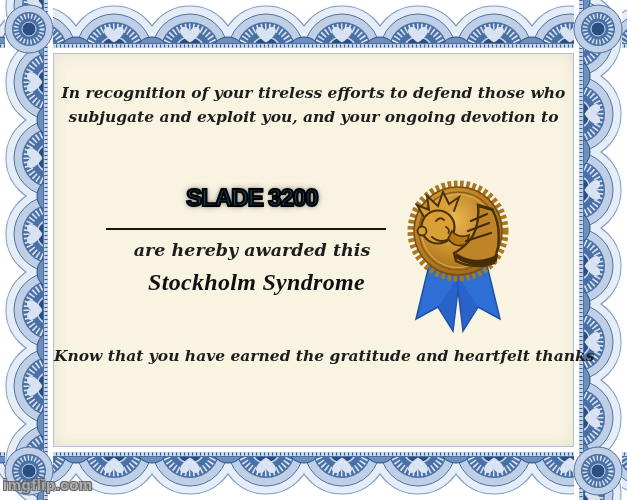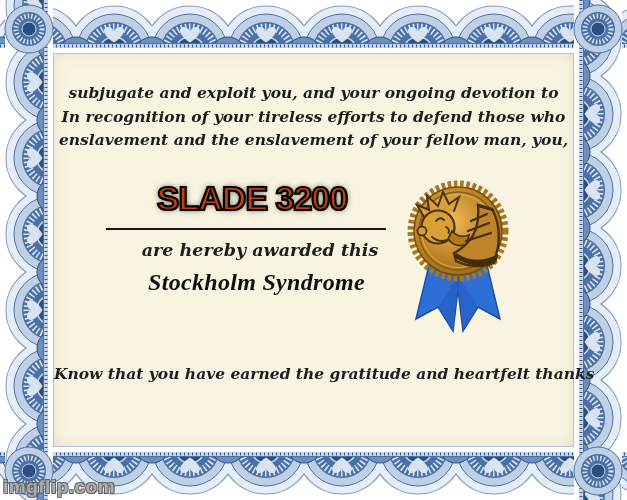--- a/index.html
+++ b/index.html
@@ -6,35 +6,35 @@
   .stage{position:relative;width:627px;height:500px;background:#ffffff;overflow:hidden;
          font-family:"Liberation Sans",sans-serif;}
   .border-svg{position:absolute;left:0;top:0;}
   .parchment{position:absolute;left:53px;top:53px;right:53px;bottom:53px;
              background:#f9f4e2;border:1px solid #b3c2da;
              box-shadow:inset 0 0 14px rgba(120,110,70,.14);}
   .script{font-family:"DejaVu Serif","Liberation Serif",serif;font-style:italic;font-weight:700;color:#1d1d1d;}
   .intro{position:absolute;top:27px;left:0;width:100%;text-align:center;
          font-size:15.5px;line-height:23.5px;}
   .intro span,.closing span{display:block;white-space:nowrap;}
-  .closing{position:absolute;top:308px;left:0;width:100%;text-align:right;
+  .closing{position:absolute;top:290px;left:0;width:100%;text-align:right;
            font-size:15.5px;line-height:24.3px;}
   .name-block{position:absolute;top:124px;left:0;width:396px;text-align:center;}
-  .meme-name{font-family:"Liberation Sans",sans-serif;font-weight:bold;font-size:34px;
-             letter-spacing:-1px;color:#c2410c;line-height:40px;
+  .meme-name{font-family:"Liberation Sans",sans-serif;font-weight:bold;font-size:24px;
+             letter-spacing:-1px;color:#0c4a6e;line-height:40px;
              -webkit-text-stroke:2.2px #000;
              text-shadow:0 0 6px rgba(0,0,0,.65),0 0 2px #000;}
   .name-rule{position:absolute;top:174px;left:52px;width:280px;border-top:2px solid #161616;}
-  .awarded{position:absolute;top:186px;left:8px;width:396px;text-align:center;font-size:17.5px;}
+  .awarded{position:absolute;top:186px;left:0;width:396px;text-align:center;font-size:17.5px;}
   .cert-title{position:absolute;top:215px;left:0;width:396px;text-align:center;
               font-family:"Liberation Serif",serif;font-style:italic;font-weight:700;
               font-size:24px;line-height:26px;color:#101010;letter-spacing:.3px;}
   .cert-title span{display:block;white-space:nowrap;padding-left:9px;}
   .seal{position:absolute;left:342px;top:115px;width:126px;height:172px;}
-  .watermark{position:absolute;left:3px;top:476px;font-size:19px;font-weight:bold;
+  .watermark{position:absolute;left:3px;top:476px;font-size:15px;font-weight:bold;
              color:#a9a9a9;letter-spacing:.5px;opacity:.9;
              text-shadow:-1px -1px 0 #5c5c5c,1px -1px 0 #5c5c5c,-1px 1px 0 #5c5c5c,1px 1px 0 #5c5c5c;}
 </style>
 </head>
 <body>
 
 <div class="stage">
 
   <svg class="border-svg" width="627" height="500" viewBox="0 0 627 500" aria-hidden="true">
     <defs>
@@ -89,23 +89,22 @@
           <circle r="17" fill="#4a71a6"></circle>
         <circle r="13" fill="none" stroke="#d7e1f0" stroke-width="5" stroke-dasharray="1.5 2"></circle>
         <circle r="7" fill="#2c4f82" stroke="#c9d6ea"></circle>
       </g>
     </g>
   </svg>
 
   <div class="parchment">
 
     <div class="intro script">
+      <span>In recognition of your tireless efforts to defend those who</span>
       <span>subjugate and exploit you, and your ongoing devotion to</span>
-      <span>In recognition of your tireless efforts to defend those who</span>
-      <span>enslavement and the enslavement of your fellow man, you,</span>
     </div>
 
     <div class="name-block">
       <span class="meme-name">SLADE 3200</span>
     </div>
 
     <div class="name-rule"></div>
 
     <div class="awarded script">are hereby awarded this</div>
 

